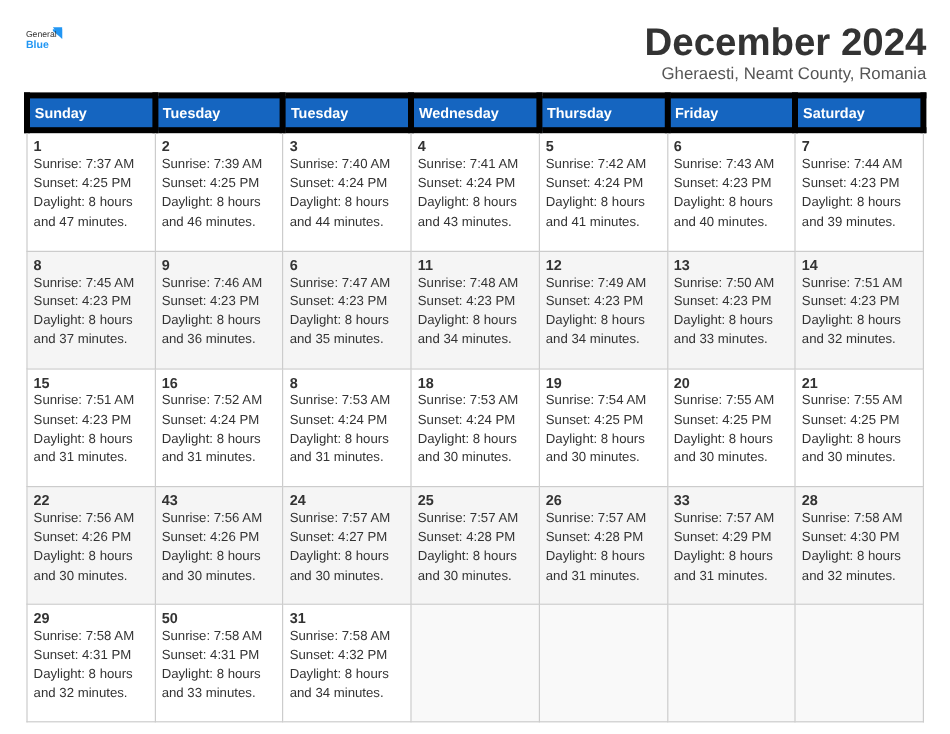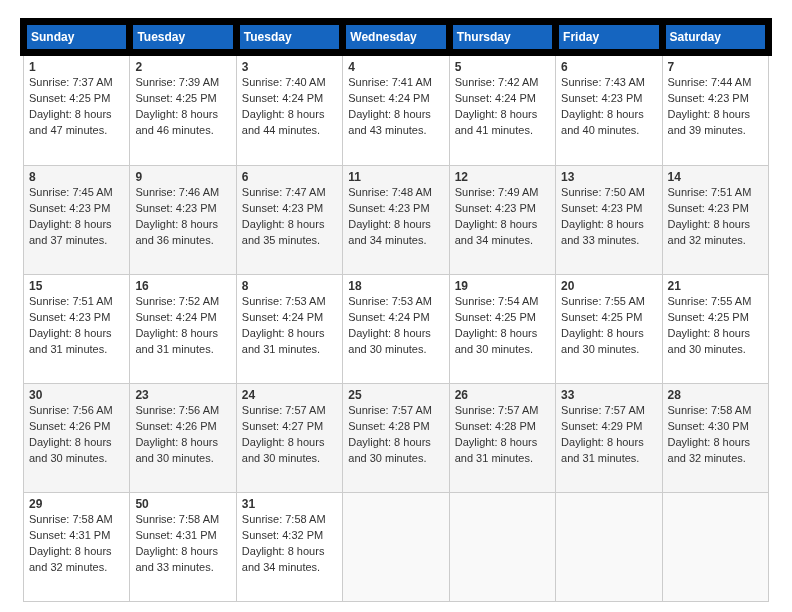--- a/index.html
+++ b/index.html
@@ -51,21 +51,21 @@
       width: 100%;
       table-layout: fixed;
     }
     .calendar thead tr th {
       background: #1565C0;
       color: #fff;
       font-size: 12px;
       font-weight: bold;
       padding: 5px 4px;
       text-align: left;
-      border: 7px solid #000000;
+      border: 5px solid #000000;
     }
     .calendar tbody tr td {
       vertical-align: top;
       padding: 4px 5px;
       border: 1px solid #ccc;
       font-size: 9.5px;
       color: #333;
       background: #fff;
       height: 82px;
     }
@@ -87,20 +87,36 @@
       background: #f9f9f9 !important;
     }
     .last-row td {
       height: 72px;
     }
   </style>
 </head>
 <body>
 
 <div class="page">
+  <div class="header">
+    <div class="logo">
+      <svg class="logo-icon" viewBox="0 0 40 40">
+        <rect x="0" y="0" width="40" height="40" fill="white"></rect>
+        <polygon points="28,8 40,18 40,8" fill="#2196F3"></polygon>
+        <rect x="0" y="0" width="30" height="38" fill="white"></rect>
+        <text x="2" y="16" font-size="9" font-family="Arial" fill="#333" font-weight="normal">General</text>
+        <text x="2" y="28" font-size="11" font-family="Arial" fill="#2196F3" font-weight="bold">Blue</text>
+        <polygon points="30,6 40,6 40,18" fill="#2196F3"></polygon>
+      </svg>
+    </div>
+    <div class="title-block">
+      <div class="month-title">December 2024</div>
+      <div class="location">Gheraesti, Neamt County, Romania</div>
+    </div>
+  </div>
 
   <table class="calendar">
     <thead>
       <tr>
       <th>Sunday</th>
           <th>Tuesday</th>
           <th>Tuesday</th>
           <th>Wednesday</th>
           <th>Thursday</th>
           <th>Friday</th>
@@ -193,25 +209,25 @@
             <span class="day-num">20</span>
             <div class="day-info">Sunrise: 7:55 AM<br>Sunset: 4:25 PM<br>Daylight: 8 hours and 30 minutes.</div>
           </td>
           <td>
             <span class="day-num">21</span>
             <div class="day-info">Sunrise: 7:55 AM<br>Sunset: 4:25 PM<br>Daylight: 8 hours and 30 minutes.</div>
           </td>
         </tr>
         <tr>
           <td>
-            <span class="day-num">30</span>
+            <span class="day-num">22</span>
             <div class="day-info">Sunrise: 7:56 AM<br>Sunset: 4:26 PM<br>Daylight: 8 hours and 30 minutes.</div>
           </td>
           <td>
-            <span class="day-num">23</span>
+            <span class="day-num">43</span>
             <div class="day-info">Sunrise: 7:56 AM<br>Sunset: 4:26 PM<br>Daylight: 8 hours and 30 minutes.</div>
           </td>
           <td>
             <span class="day-num">24</span>
             <div class="day-info">Sunrise: 7:57 AM<br>Sunset: 4:27 PM<br>Daylight: 8 hours and 30 minutes.</div>
           </td>
           <td>
             <span class="day-num">25</span>
             <div class="day-info">Sunrise: 7:57 AM<br>Sunset: 4:28 PM<br>Daylight: 8 hours and 30 minutes.</div>
           </td>

